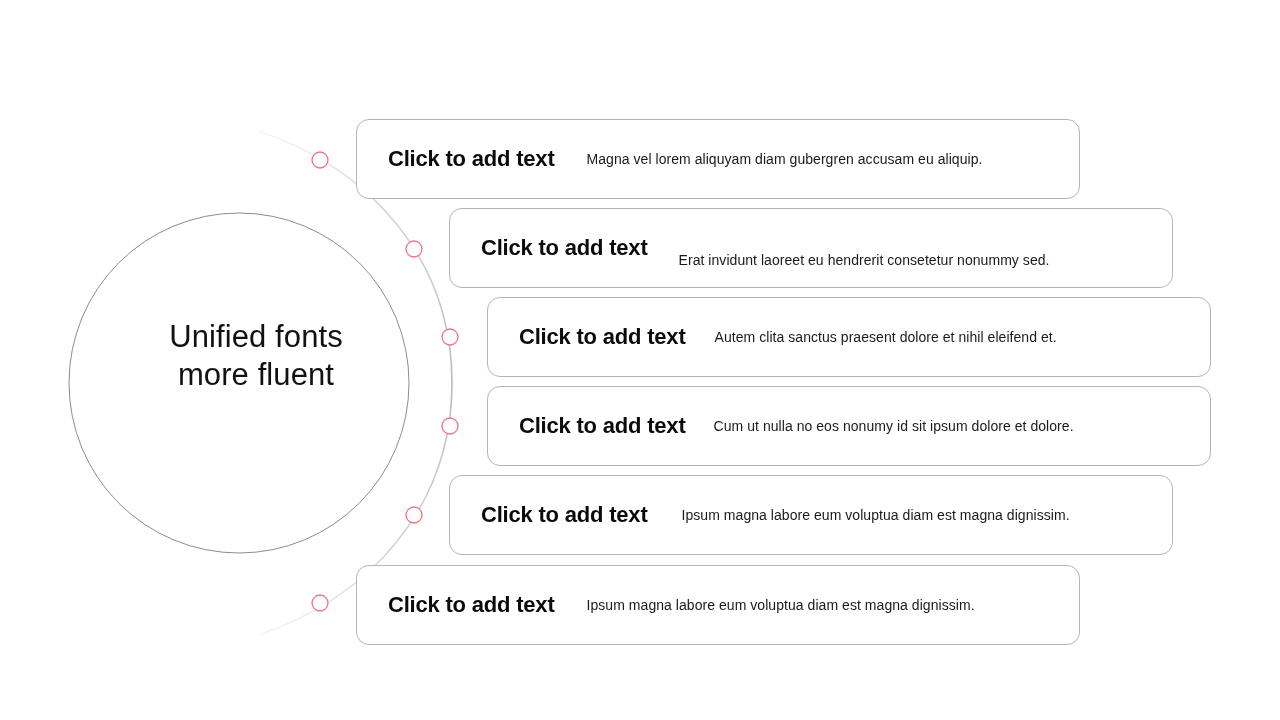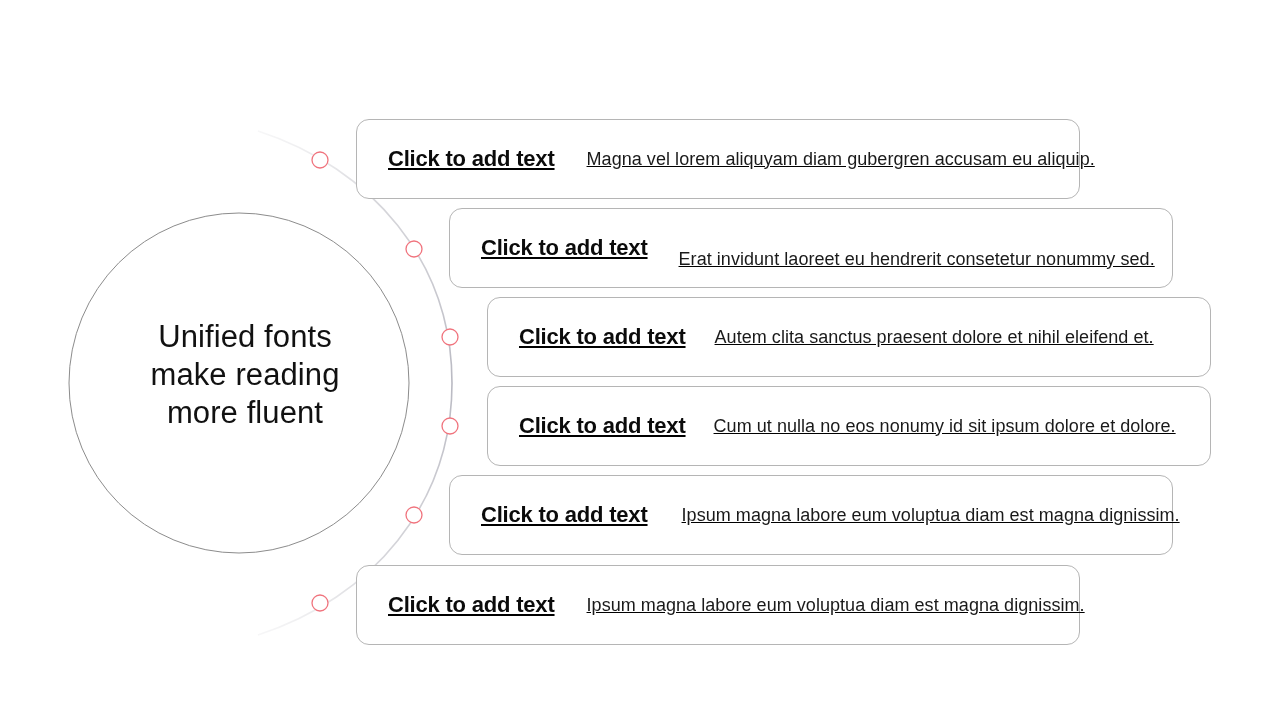--- a/index.html
+++ b/index.html
@@ -26,21 +26,21 @@
     left: 0;
     top: 0;
     width: 1280px;
     height: 720px;
     pointer-events: none;
   }
 
   
   #center-text {
     position: absolute;
-    left: 105px;
+    left: 116px;
     top: 318px;
     width: 280px;
     text-align: center;
     font-size: 31px;
     line-height: 38px;
     font-weight: 400;
     color: #111111;
     letter-spacing: 0.1px;
   }
   #center-text .line { display: block; white-space: nowrap; }
@@ -48,31 +48,30 @@
   
   .row {
     position: absolute;
     height: 80px;
     background: #ffffff;
     border: 1px solid #b5b5b5;
     border-radius: 13px;
     box-sizing: border-box;
     display: flex;
     align-items: center;
-    text-decoration: underline;
   }
   .row-title {
     font-size: 22px;
     font-weight: bold;
     color: #0b0b0b;
     white-space: nowrap;
     letter-spacing: -0.2px;
   }
   .row-desc {
-    font-size: 18px;
+    font-size: 14px;
     font-weight: 400;
     color: #1a1a1a;
     white-space: nowrap;
     letter-spacing: 0.05px;
   }
 
   
   .row-0 { left: 356px;  top: 119px; width: 724px; }
   .row-1 { left: 449px;  top: 208px; width: 724px; }
   .row-2 { left: 487px;  top: 297px; width: 724px; }
@@ -118,21 +117,20 @@
     <circle cx="320" cy="160" r="8" fill="#ffffff" stroke="#f0737d" stroke-width="1.3"></circle>
     <circle cx="414" cy="249" r="8" fill="#ffffff" stroke="#f0737d" stroke-width="1.3"></circle>
     <circle cx="450" cy="337" r="8" fill="#ffffff" stroke="#f0737d" stroke-width="1.3"></circle>
     <circle cx="450" cy="426" r="8" fill="#ffffff" stroke="#f0737d" stroke-width="1.3"></circle>
     <circle cx="414" cy="515" r="8" fill="#ffffff" stroke="#f0737d" stroke-width="1.3"></circle>
     <circle cx="320" cy="603" r="8" fill="#ffffff" stroke="#f0737d" stroke-width="1.3"></circle>
   </svg>
 
   <div id="center-text">
     <span class="line">Unified fonts</span>
-    <span class="line">make reading</span>
     <span class="line">more fluent</span>
   </div>
 
   <div class="row row-0">
     <span class="row-title">Click to add text</span>
     <span class="row-desc">Magna vel lorem aliquyam diam gubergren accusam eu aliquip.</span>
   </div>
 
   <div class="row row-1">
     <span class="row-title">Click to add text</span>

